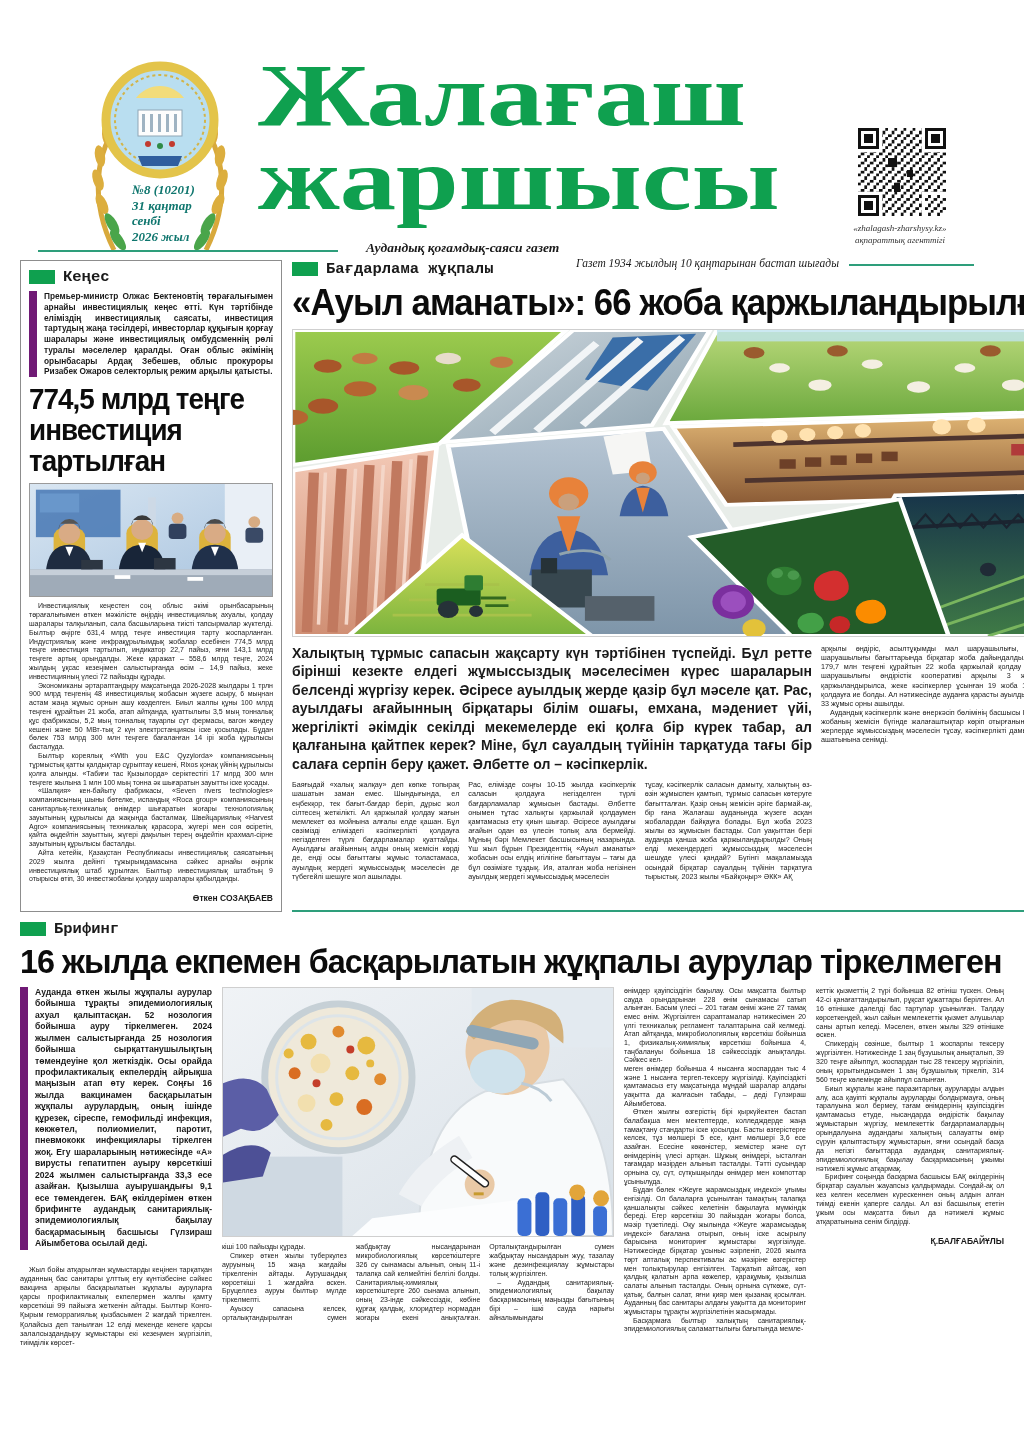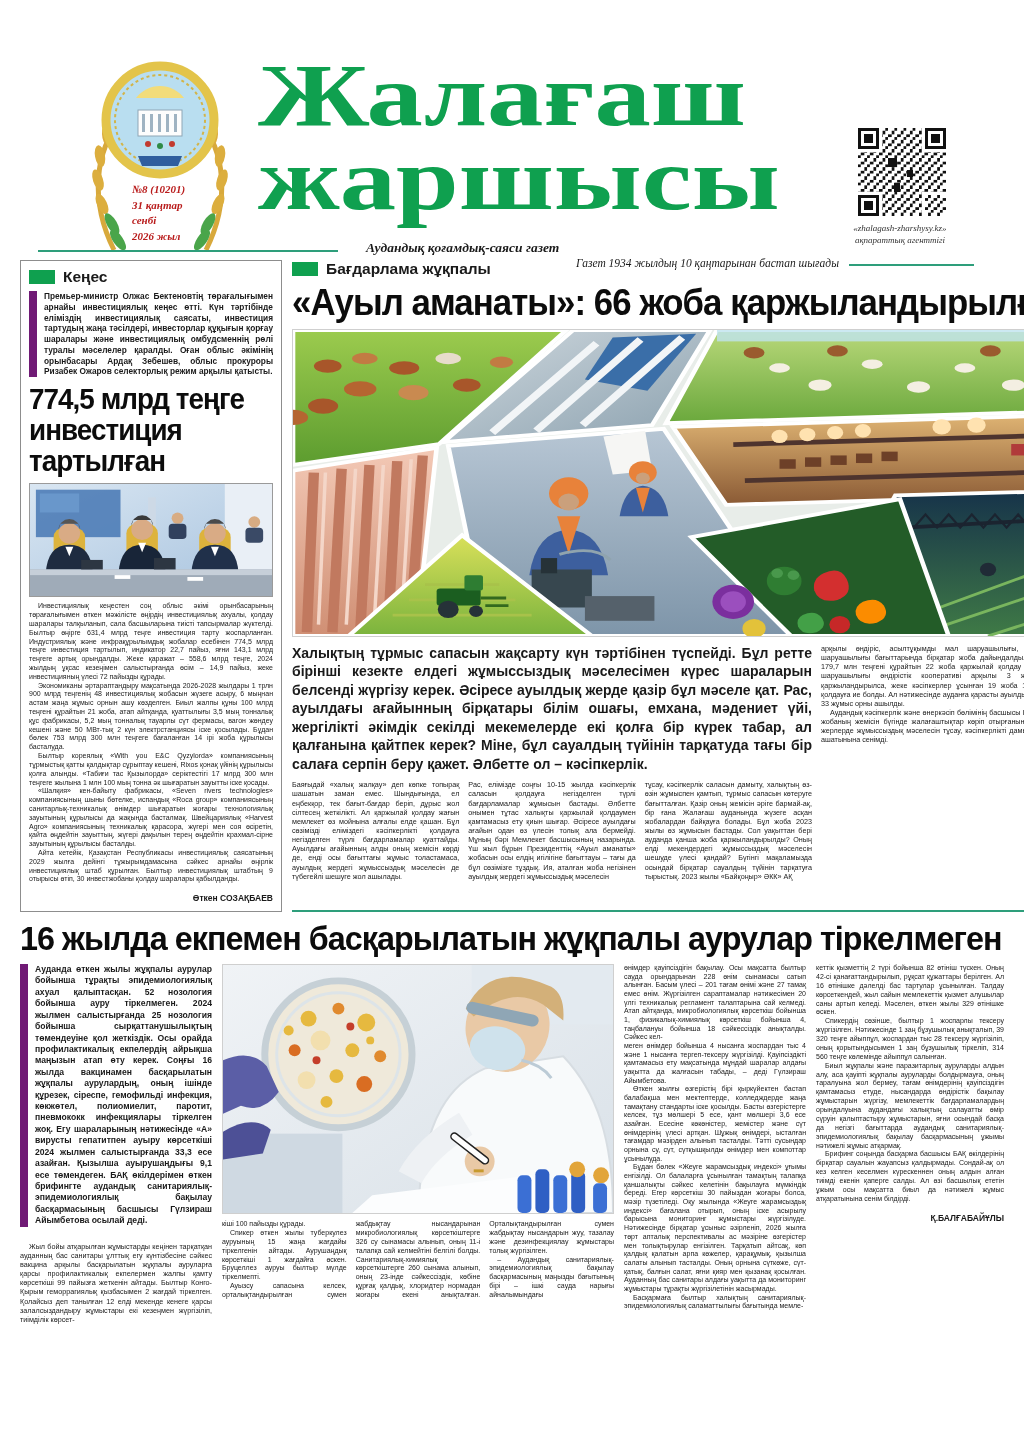--- a/index.html
+++ b/index.html
@@ -5,39 +5,39 @@
   :root{ --green:#0FA04F; --teal:#2E9E7B; --ink:#1a1a1a; }
   *{ box-sizing:border-box; margin:0; padding:0; }
   body{ background:#888; font-family:"Liberation Sans",sans-serif; }
   .page{ position:relative; width:1024px; height:1448px; margin:0 auto; background:#fff;
          padding:14px 20px 10px; overflow:hidden; color:var(--ink); }
 
   
   header{ position:relative; height:246px; }
   .emblem-wrap{ position:absolute; left:58px; top:40px; width:164px; height:204px; }
   .issue-info{ position:absolute; left:112px; top:168px; font-family:"Liberation Serif",serif;
-               font-style:italic; font-weight:bold; font-size:11px; line-height:15.5px; color:#b91c1c; }
+               font-style:italic; font-weight:bold; font-size:13px; line-height:15.5px; color:#0f766e; }
   .masthead-title{ position:absolute; left:238px; top:40px; color:var(--green);
                    font-family:"Liberation Serif",serif; font-weight:bold;
                    font-size:88px; line-height:84px; transform:scaleX(1.28); transform-origin:left top; }
   .qr-box{ position:absolute; right:58px; top:114px; width:88px; height:88px; }
   .qr-caption{ position:absolute; right:24px; top:208px; width:160px; text-align:center;
                font-family:"Liberation Serif",serif; font-style:italic; font-size:9px; line-height:12px; color:#333; }
   .rule{ position:absolute; height:2px; background:var(--teal); }
   .rule-tagline{ left:18px; top:236px; width:300px; }
   .rule-qr{ right:30px; top:250px; width:125px; }
   .tagline{ position:absolute; left:346px; top:226px; font-family:"Liberation Serif",serif;
             font-style:italic; font-weight:bold; font-size:13.5px;text-align:right; }
   .since-line{ position:absolute; left:556px; top:243px; font-family:"Liberation Serif",serif;
                font-style:italic; font-size:11.5px; }
 
   
   .tag{ display:flex; align-items:center; gap:8px; margin-bottom:5px; }
   .tag .sq{ width:26px; height:14px; background:var(--green); }
-  .tag .tx{ font-family:Liberation Sans, sans-serif; font-weight:bold; font-size:15.5px; }
+  .tag .tx{ font-family:Liberation Mono, monospace; font-weight:bold; font-size:15.5px; }
   .hl{ font-weight:bold; letter-spacing:-1px; transform-origin:left top; color:#0c0c0c; }
   .small{ font-size:7.2px; line-height:1.27; text-align:justify; }
   .small p{ text-indent:9px; }
   .small p.ni{ text-indent:0; }
   .leadbar{ border-left:8px solid #701a75; padding-left:7px; font-weight:bold; text-align:justify; }
   .author{ text-align:right; font-weight:bold; font-size:8.5px; margin-top:9px; }
 
   
   main{ display:flex; gap:10px; height:652px; }
   .left-article{ width:262px; border:1px solid #8d8d8d; padding:7px 8px 4px; flex:none; }
@@ -430,20 +430,24 @@
           <p class="ni">арқылы өндіріс, асылтұқымды мал шаруашылығы, қызмет көрсету, өсімдік шаруашылығы бағыттарында бірқатар жоба дайындалды. Нәтижесінде жалпы құны 179,7 млн теңгені құрайтын 22 жоба қаржылай қолдау тапты. Оның ішінде ауыл шаруашылығы өндірістік кооперативі арқылы 3 жоба 47,5 млн теңгеге қаржыландырылса, жеке кәсіпкерлер ұсынған 19 жоба 132,2 млн теңге қаржылай қолдауға ие болды. Ал нәтижесінде ауданға қарасты ауылдық елді мекендерде жаңадан 33 жұмыс орны ашылды.</p>
           <p>Аудандық кәсіпкерлік және өнеркәсіп бөлімінің басшысы Қайрат Жалбасбаев аталған жобаның жемісін бүгінде жалағаштықтар көріп отырғанын айтады. Әсіресе ауылдық жерлерде жұмыссыздық мәселесін тұсау, кәсіпкерлікті дамытуға бұл жоба даңғыл жол ашатынына сенімді.</p>
           <div class="continued">Жалғасы 2 бетте</div>
         </div>
       </div>
       <div class="main-rule"></div>
     </section>
   </main>
 
   <section class="briefing">
+    <div class="tag">
+      <span class="sq"></span>
+      <span class="tx">Брифинг</span>
+    </div>
     <h1 class="hl brief-h1">16 жылда екпемен басқарылатын жұқпалы аурулар тіркелмеген</h1>
 
     <div class="brief-grid">
       <div class="b-col1">
         <div class="leadbar">Ауданда өткен жылы жұқпалы аурулар бойынша тұрақты эпидемиологиялық ахуал қалыптасқан. 52 нозология бойынша ауру тіркелмеген. 2024 жылмен салыстырғанда 25 нозология бойынша сырқаттанушылықтың төмендеуіне қол жеткіздік. Осы орайда профилактикалық екпелердің айрықша маңызын атап өту керек. Соңғы 16 жылда вакцинамен басқарылатын жұқпалы аурулардың, оның ішінде құрезек, сіреспе, гемофильді инфекция, көкжөтел, полиомиелит, паротит, пневмококк инфекциялары тіркелген жоқ. Егу шараларының нәтижесінде «А» вирусты гепатитпен ауыру көрсеткіші 2024 жылмен салыстырғанда 33,3 есе азайған. Қызылша ауырушаңдығы 9,1 есе төмендеген. БАҚ өкілдерімен өткен брифингте аудандық санитариялық-эпидемиологиялық бақылау басқармасының басшысы Гүлзираш Айымбетова осылай деді.</div>
         <div class="small">
           <p>Жыл бойы атқарылған жұмыстарды кеңінен тарқатқан ауданның бас санитары ұлттық егу күнтізбесіне сәйкес вакцина арқылы басқарылатын жұқпалы ауруларға қарсы профилактикалық екпелермен жалпы қамту көрсеткіші 99 пайызға жеткенін айтады. Былтыр Конго-Қырым геморрагиялық қызбасымен 2 жағдай тіркелген. Қолайсыз деп танылған 12 елді мекенде кенеге қарсы залалсыздандыру жұмыстары екі кезеңмен жүргізіліп, тиімділік көрсет-</p>
         </div>
       </div>
 

